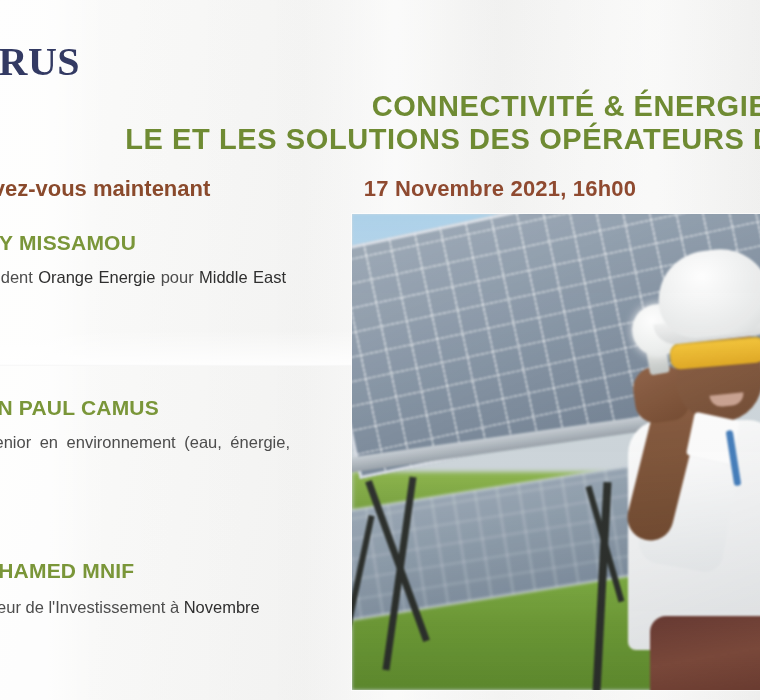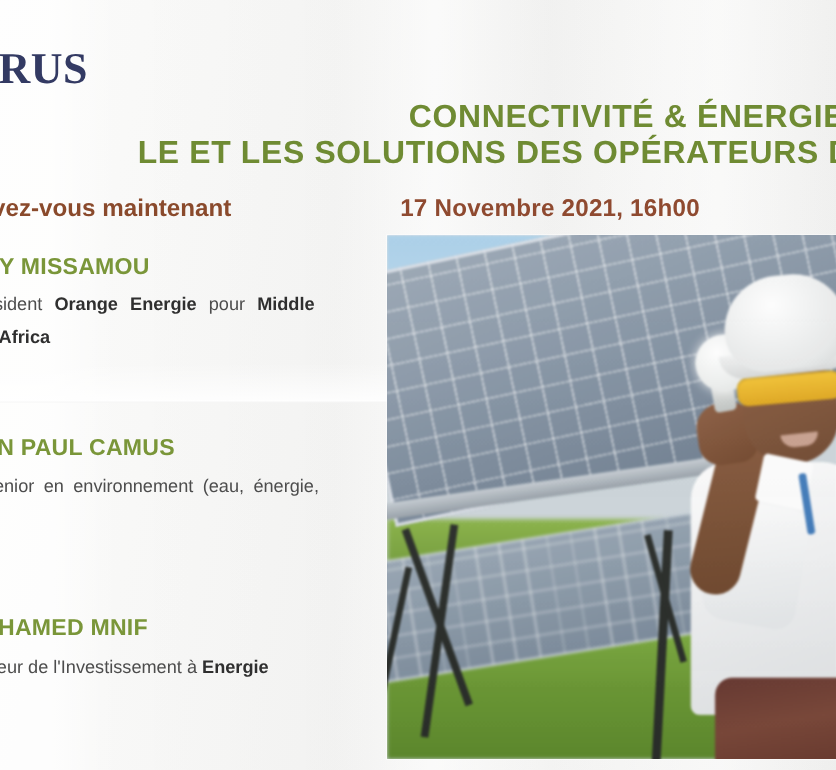--- a/index.html
+++ b/index.html
@@ -67,21 +67,21 @@
   }
   .sp-name{
     position:absolute;white-space:nowrap;
     color:#7a9639;font-weight:bold;font-size:21px;letter-spacing:.2px;
   }
   .sp-role{
     position:absolute;width:360px;
     color:#4d4d4d;font-size:16.5px;line-height:30px;
     text-align:justify;
   }
-  .sp-role b{color:#2f2f2f;font-weight:bold;}
+  .sp-role b{color:#2f2f2f;font-weight:normal;}
 
   .s1-name{left:-78px;top:231px;}
   .s1-role{left:-74px;top:262px;}
   .s2-name{left:-44px;top:396px;}
   .s2-role{left:-70px;top:427px;}
   .s3-name{left:-36px;top:559px;}
   .s3-role{left:-46px;top:592px;}
 
   
   .photo{
@@ -270,21 +270,21 @@
     <span>Vice President <b>Orange Energie</b> pour <b>Middle East and Africa</b></span>
   </div>
 
   <div class="sp-name s2-name">JEAN PAUL CAMUS</div>
   <div class="sp-role s2-role">
     <span>Expert senior en environnement (eau, énergie, propreté)</span>
   </div>
 
   <div class="sp-name s3-name">MOHAMED MNIF</div>
   <div class="sp-role s3-role">
-    <span>Directeur de l'Investissement à <b>Energie</b></span>
+    <span>Directeur de l'Investissement à <b>Novembre</b></span>
   </div>
 
   <div class="photo">
     <div class="photo-inner">
 
       <div class="ph sky"></div>
       <div class="ph tree"></div>
       <div class="ph tree2"></div>
       <div class="ph grass-far"></div>
 

